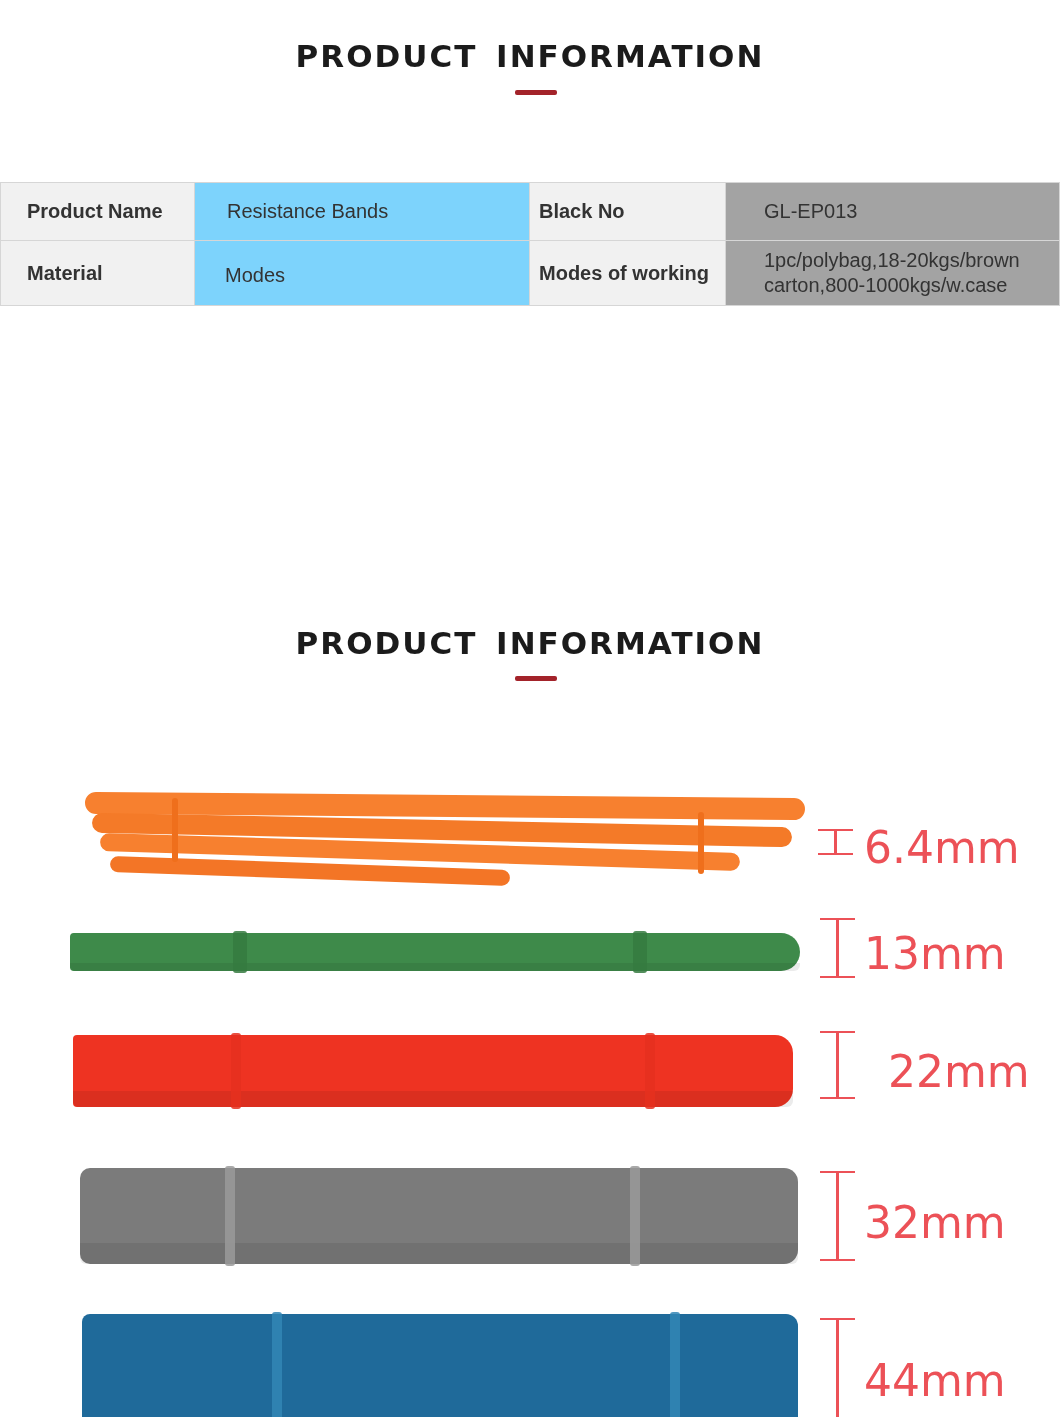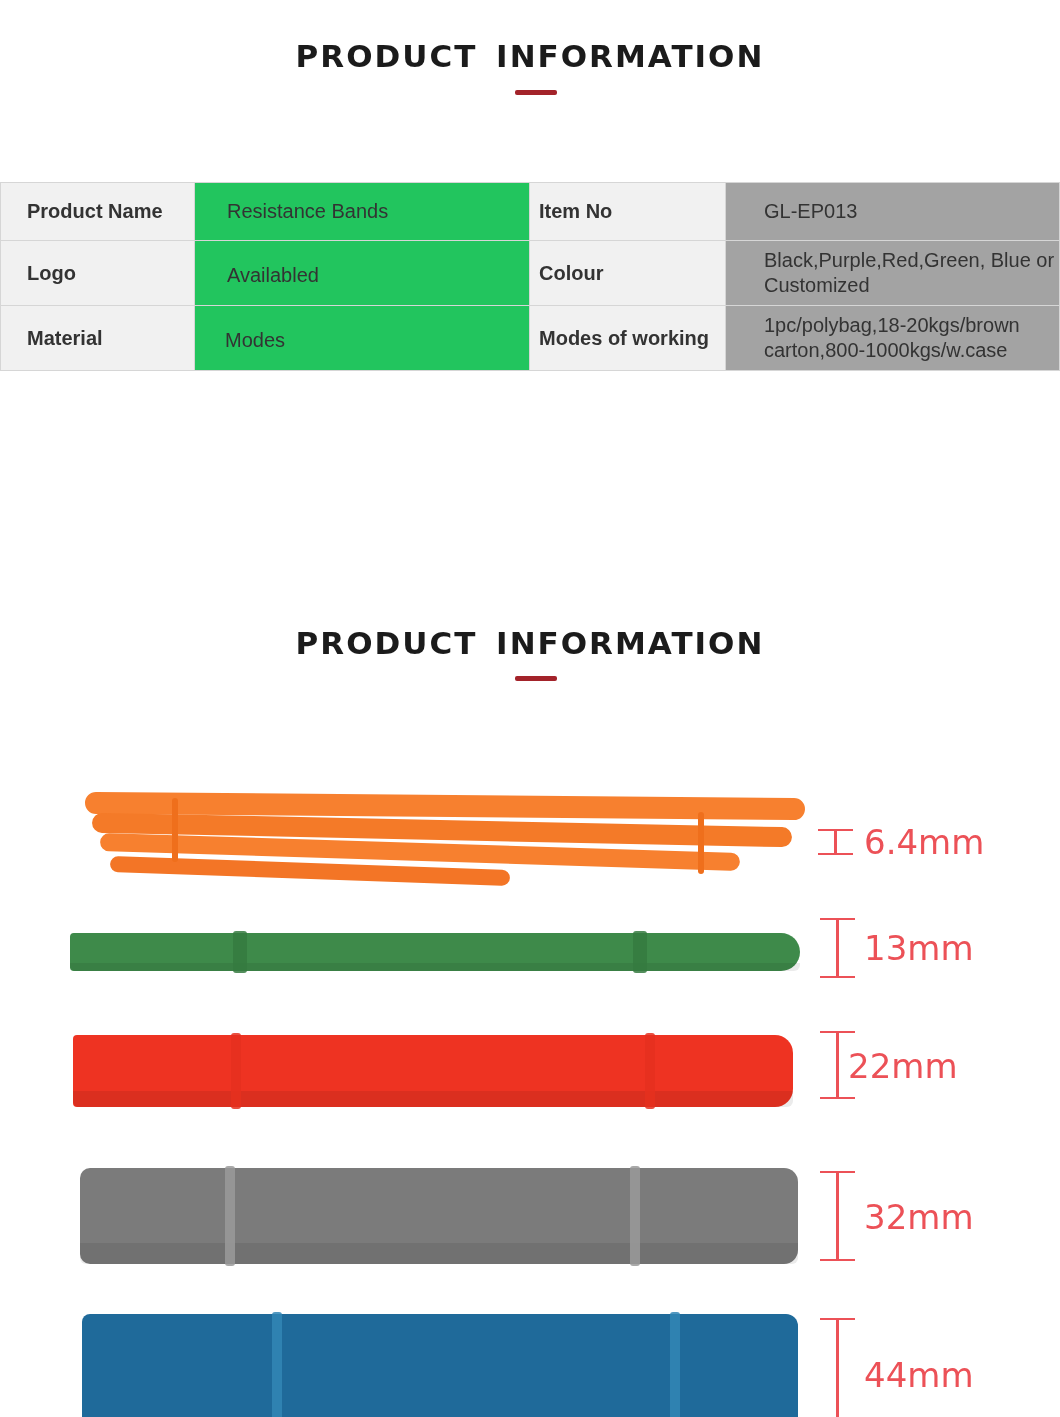--- a/index.html
+++ b/index.html
@@ -19,64 +19,58 @@
     table.spec {
       position: absolute; left: 0; top: 150px; width: 1059px;
       border-collapse: collapse; table-layout: fixed; margin-top: 32px;
     }
     table.spec td {
       border: 1px solid #d6d6d6; font-size: 20px; color: #333;
       vertical-align: middle; line-height: 25px;
     }
     table.spec td.lbl { background: #f1f1f1; font-weight: bold; padding-left: 26px; }
     table.spec td.lbl2 { background: #f1f1f1; font-weight: bold; padding-left: 9px; }
-    table.spec td.val { background: #22c55e; padding-left: 32px; }
+    table.spec td.val { background: #7dd3fc; padding-left: 32px; }
     table.spec td.val2 { background: #a3a3a3; padding-left: 38px; }
     table.spec tr.r1 td { height: 55px; }
     table.spec tr.r2 td { height: 57px; }
     table.spec tr.r3 td { height: 57px; }
     table.spec tr.r4 td { height: 136px; }
 
     .band-row { position: absolute; left: 0; width: 1060px; }
     .band { position: absolute; border-radius: 6px; }
     .band .tie { position: absolute; top: -2px; bottom: -2px; width: 14px; border-radius: 3px; opacity: 0.85; }
     .band .shade { position: absolute; left: 0; right: 0; bottom: 0; height: 22%; background: rgba(0,0,0,0.08); border-radius: 0 0 6px 6px; }
     .dim { position: absolute; }
     .dim .v { position: absolute; left: 16px; width: 3px; background: #ec5157; }
     .dim .h { position: absolute; left: 0; width: 35px; height: 2px; background: #ec5157; }
     .dim-label {
       position: absolute; font-family: "DejaVu Sans", sans-serif;
-      font-size: 34px; color: #ec5157;
+      font-size: 44px; color: #ec5157;
     }
   </style>
 </head>
 <body>
 
 <div class="section-title" style="top:38px;">PRODUCT  INFORMATION</div>
 <div class="title-bar" style="top:90px;"></div>
 
 <table class="spec">
   <colgroup>
     <col style="width:194px">
       <col style="width:335px">
       <col style="width:196px">
       <col style="width:334px">
   </colgroup>
   <tbody>
       <tr class="r1">
     <td class="lbl">Product Name</td>
     <td class="val">Resistance Bands</td>
-    <td class="lbl2">Item No</td>
+    <td class="lbl2">Black No</td>
     <td class="val2">GL-EP013</td>
-  </tr>
-  <tr class="r2">
-    <td class="lbl">Logo</td>
-    <td class="val" style="padding-top:6px">Availabled</td>
-    <td class="lbl2">Colour</td>
-    <td class="val2">Black,Purple,Red,Green, Blue or Customized</td>
   </tr>
   <tr class="r3">
     <td class="lbl">Material</td>
     <td class="val" style="padding-left:30px;padding-top:6px">Modes</td>
     <td class="lbl2">Modes of working</td>
     <td class="val2">1pc/polybag,18-20kgs/brown carton,800-1000kgs/w.case</td>
   </tr>
 </tbody>
   </table>
 
@@ -116,21 +110,21 @@
   <div class="band" style="left:73px;top:1035px;width:720px;height:72px;background:#ee3322;border-radius:4px 18px 18px 4px;">
     <div class="shade"></div>
     <div class="tie" style="left:158px;width:10px;background:#e5301f;"></div>
     <div class="tie" style="left:572px;width:10px;background:#e5301f;"></div>
   </div>
   <div class="dim" style="left:820px;top:1031px;width:35px;height:68px;">
     <div class="h" style="top:0;"></div>
     <div class="v" style="top:0;height:68px;"></div>
     <div class="h" style="top:66px;"></div>
   </div>
-  <div class="dim-label" style="left:848px;top:1046px;">22mm</div>
+  <div class="dim-label" style="left:888px;top:1046px;">22mm</div>
 </div>
 
 <div class="band-row">
   <div class="band" style="left:80px;top:1168px;width:718px;height:96px;background:#7b7b7b;border-radius:10px 14px 14px 10px;">
     <div class="shade"></div>
     <div class="tie" style="left:145px;width:10px;background:#9a9a9a;"></div>
     <div class="tie" style="left:550px;width:10px;background:#9a9a9a;"></div>
   </div>
   <div class="dim" style="left:820px;top:1171px;width:35px;height:90px;">
     <div class="h" style="top:0;"></div>

